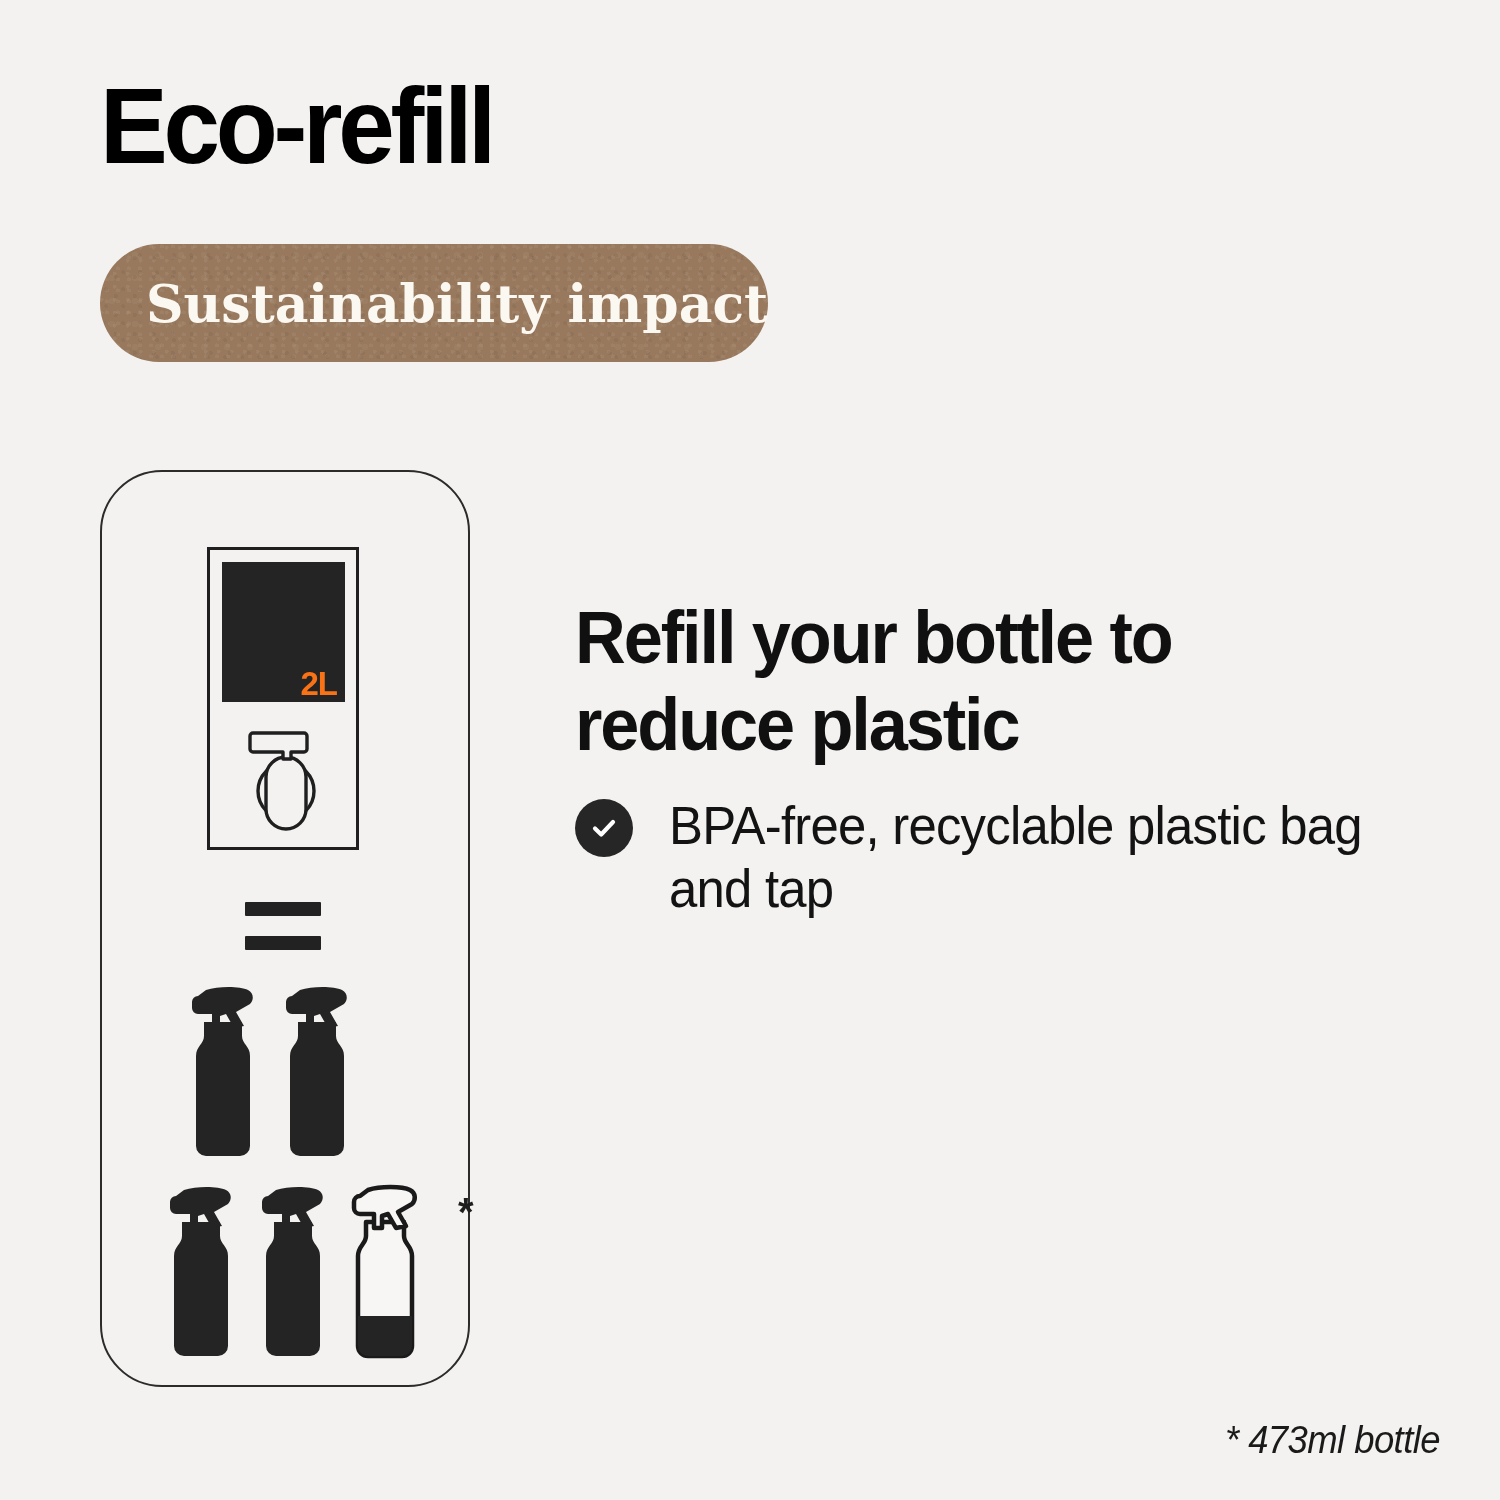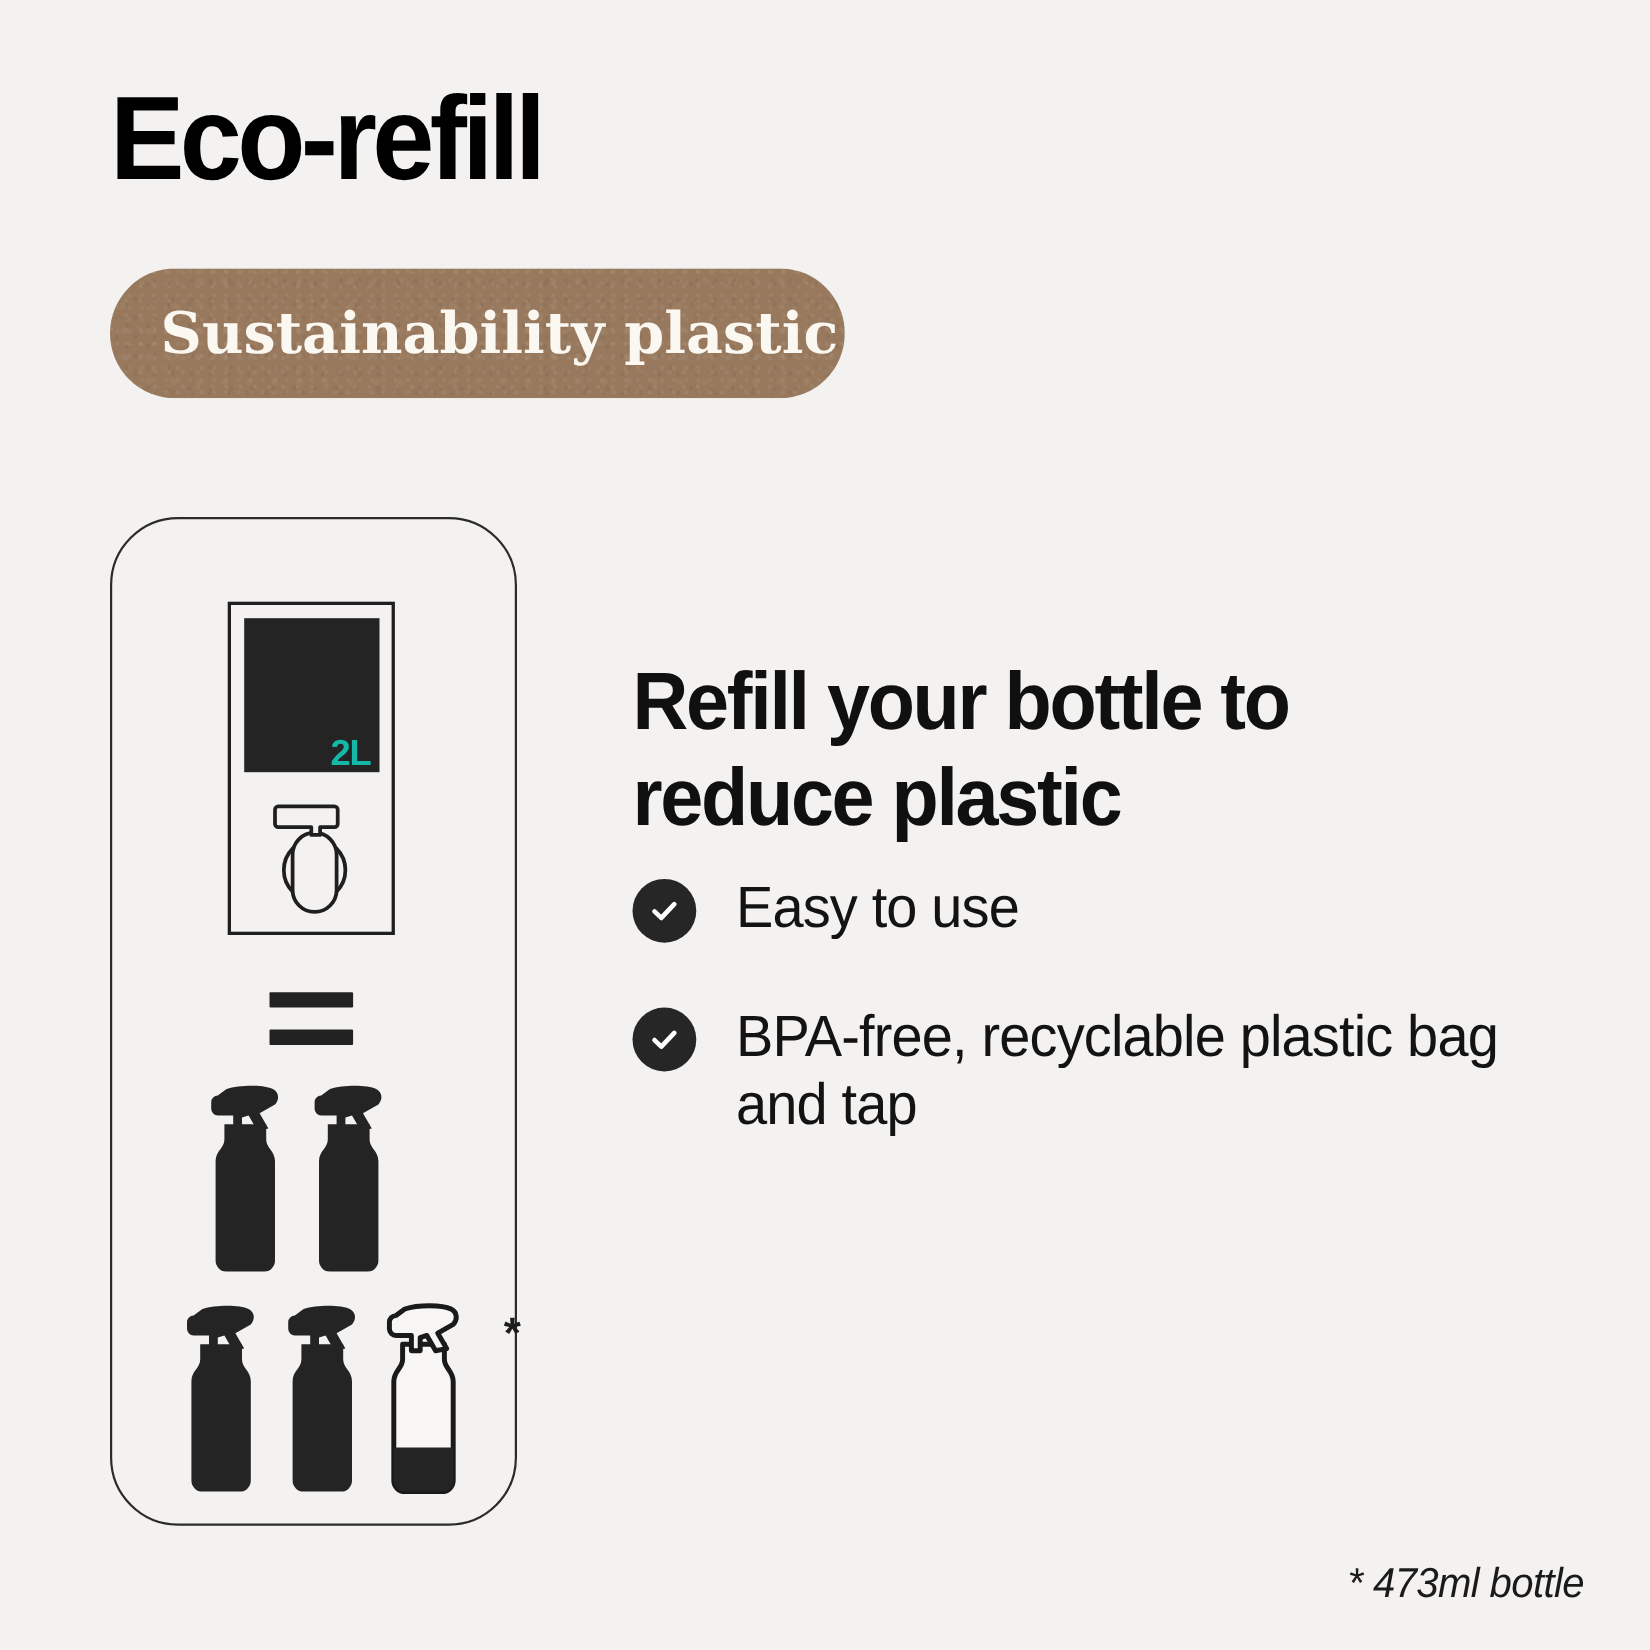--- a/index.html
+++ b/index.html
@@ -87,21 +87,21 @@
     left: 12px;
     top: 12px;
     width: 123px;
     height: 140px;
     background: #242424;
   }
   #refill-box-volume {
     position: absolute;
     right: 8px;
     bottom: 2px;
-    color: #14b8a6;
+    color: #f97316;
     font-size: 33px;
     font-weight: 700;
     letter-spacing: -1px;
     line-height: 1;
   }
 
   
   #tap-icon {
     position: absolute;
     left: 28px;
@@ -208,21 +208,21 @@
     transform: scaleX(0.96);
     transform-origin: right bottom;
   }
 </style>
 </head>
 <body>
 
 <div id="page-title">Eco-refill</div>
 
 <div id="sustainability-badge">
-  <span id="sustainability-badge-label">Sustainability plastic</span>
+  <span id="sustainability-badge-label">Sustainability impact</span>
 </div>
 
 <div id="illustration-card">
 
   <div id="refill-box-outline">
     <div id="refill-box-fill">
       <span id="refill-box-volume">2L</span>
     </div>
 
     <svg id="tap-icon" viewBox="0 0 96 110">
@@ -267,28 +267,20 @@
       <path d="M20 38 H58 V52 C58 60 66 62 66 72 V162 A10 10 0 0 1 56 172 H22 A10 10 0 0 1 12 162 V72 C12 62 20 60 20 52 Z" fill="#242424" clip-path="url(#partial-fill-clip)"></path>
       <path d="M22 6 C34 2 56 2 64 6 C70 9 70 16 66 20 L52 28 L60 42 L50 44 L42 30 L36 32 L36 44 L28 44 L28 30 L14 30 A6 6 0 0 1 8 24 V18 A6 6 0 0 1 14 12 Z" fill="#f7f6f4" stroke="#1a1a1a" stroke-width="4.5" stroke-linejoin="round"></path>
     </svg>
     <span id="footnote-asterisk">*</span>
   </div>
 </div>
 
 <h2 id="content-heading">Refill your bottle to reduce plastic</h2>
 
 <ul id="benefits-list">
-  <li class="benefit-item">
-    <span class="check-badge">
-      <svg width="32" height="32" viewBox="0 0 32 32" aria-hidden="true">
-        <path d="M7 16.5 L13.2 22.5 L25 10" fill="none" stroke="#ffffff" stroke-width="4.2" stroke-linecap="round" stroke-linejoin="round"></path>
-      </svg>
-    </span>
-    <span class="benefit-label">Easy to use</span>
-  </li>
   <li class="benefit-item">
     <span class="check-badge">
       <svg width="32" height="32" viewBox="0 0 32 32" aria-hidden="true">
         <path d="M7 16.5 L13.2 22.5 L25 10" fill="none" stroke="#ffffff" stroke-width="4.2" stroke-linecap="round" stroke-linejoin="round"></path>
       </svg>
     </span>
     <span class="benefit-label">BPA-free, recyclable plastic bag and tap</span>
   </li>
 </ul>
 

